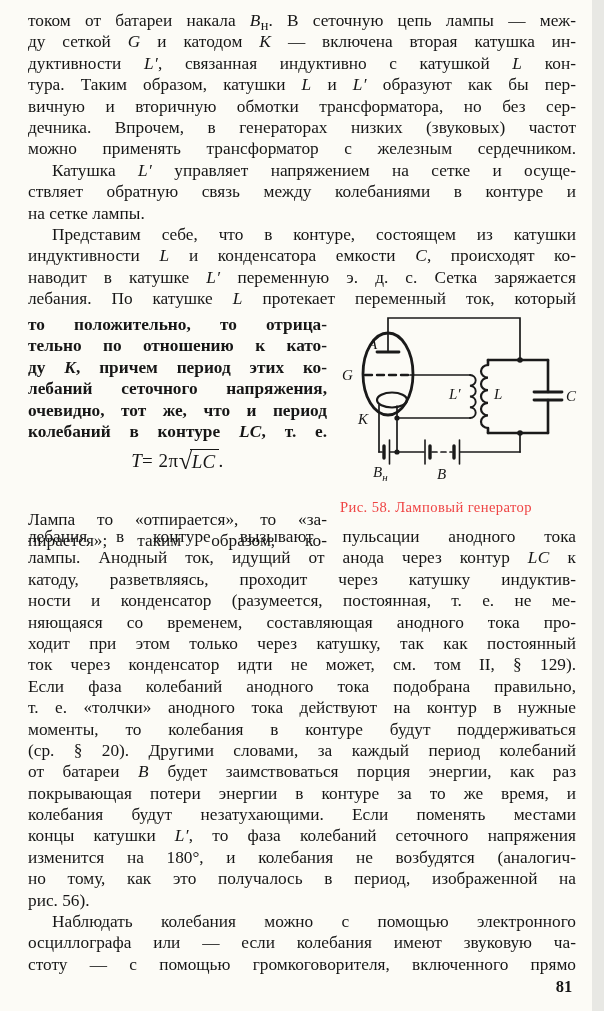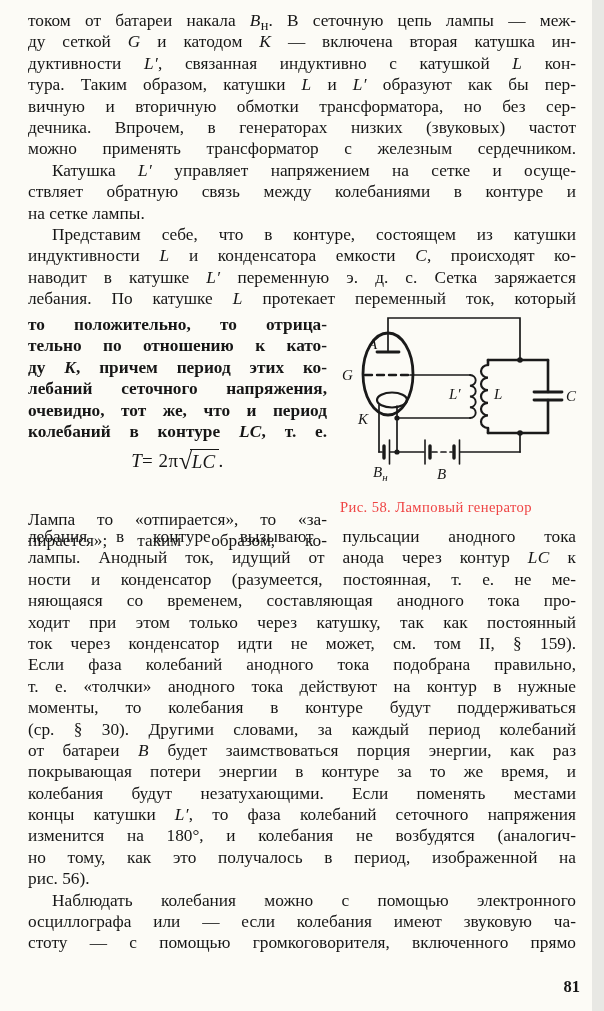--- a/index.html
+++ b/index.html
@@ -29,21 +29,21 @@
   }
   .formula .radical { font-size:1.3em; font-weight:normal; }
   .formula .radicand { border-top:1.8px solid #161616; padding:1px 3px 0 2px; margin-left:-3px; }
   .circuit { position:absolute; left:340px; top:305px; width:264px; height:184px; }
   .fig-caption {
     position:absolute; left:340px; top:499px; width:256px;
     text-align:left; font-size:14.6px; letter-spacing:0.4px; color:#ef4444;
   }
   .page-number {
     position:absolute; left:548px; top:977px; width:32px;
-    text-align:right; font-weight:bold; font-size:16.5px;
+    text-align:center; font-weight:bold; font-size:16.5px;
   }
   .fig-labels text {
     font-family:"Liberation Serif","DejaVu Serif",serif;
     font-style:italic; font-size:15px; fill:#161616;
   }
   i { letter-spacing:0.3px; }
 </style>
 </head>
 <body>
 
@@ -132,28 +132,29 @@
       <text x="33" y="172"><tspan>B</tspan><tspan dy="4" font-size="11">н</tspan></text>
       <text x="97" y="174">B</text>
     </g>
   </svg>
 
   <div class="fig-caption">Рис. 58. Ламповый генератор</div>
 
   <div class="block bottom">
       <div class="line">лебания в контуре вызывают пульсации анодного тока</div>
       <div class="line">лампы. Анодный ток, идущий от анода через контур <i>LC</i> к</div>
+      <div class="line">катоду, разветвляясь, проходит через катушку индуктив-</div>
       <div class="line">ности и конденсатор (разумеется, постоянная, т. е. не ме-</div>
       <div class="line">няющаяся со временем, составляющая анодного тока про-</div>
       <div class="line">ходит при этом только через катушку, так как постоянный</div>
-      <div class="line">ток через конденсатор идти не может, см. том II, § 159).</div>
+      <div class="line">ток через конденсатор идти не может, см. том II, § 129).</div>
       <div class="line">Если фаза колебаний анодного тока подобрана правильно,</div>
       <div class="line">т. е. «толчки» анодного тока действуют на контур в нужные</div>
       <div class="line">моменты, то колебания в контуре будут поддерживаться</div>
-      <div class="line">(ср. § 30). Другими словами, за каждый период колебаний</div>
+      <div class="line">(ср. § 20). Другими словами, за каждый период колебаний</div>
       <div class="line">от батареи <i>B</i> будет заимствоваться порция энергии, как раз</div>
       <div class="line">покрывающая потери энергии в контуре за то же время, и</div>
       <div class="line">колебания будут незатухающими. Если поменять местами</div>
       <div class="line">концы катушки <i>L′</i>, то фаза колебаний сеточного напряжения</div>
       <div class="line">изменится на 180°, и колебания не возбудятся (аналогич-</div>
       <div class="line">но тому, как это получалось в период, изображенной на</div>
       <div class="line last">рис. 56).</div>
       <div class="line indent">Наблюдать колебания можно с помощью электронного</div>
       <div class="line">осциллографа или — если колебания имеют звуковую ча-</div>
       <div class="line">стоту — с помощью громкоговорителя, включенного прямо</div>

